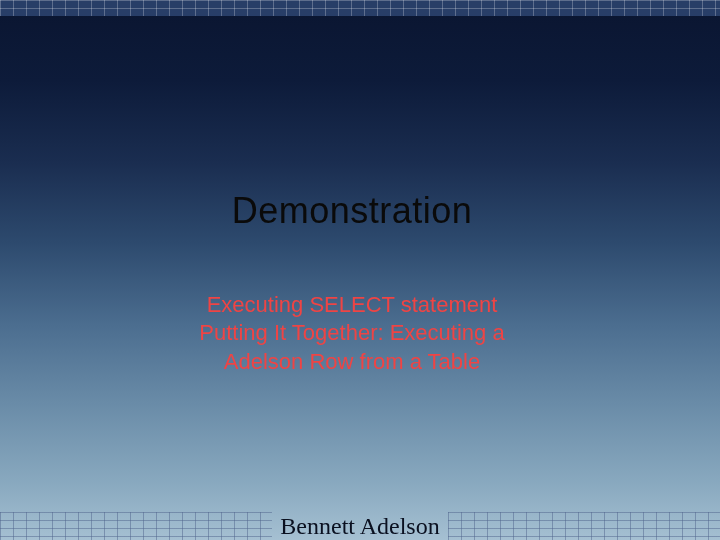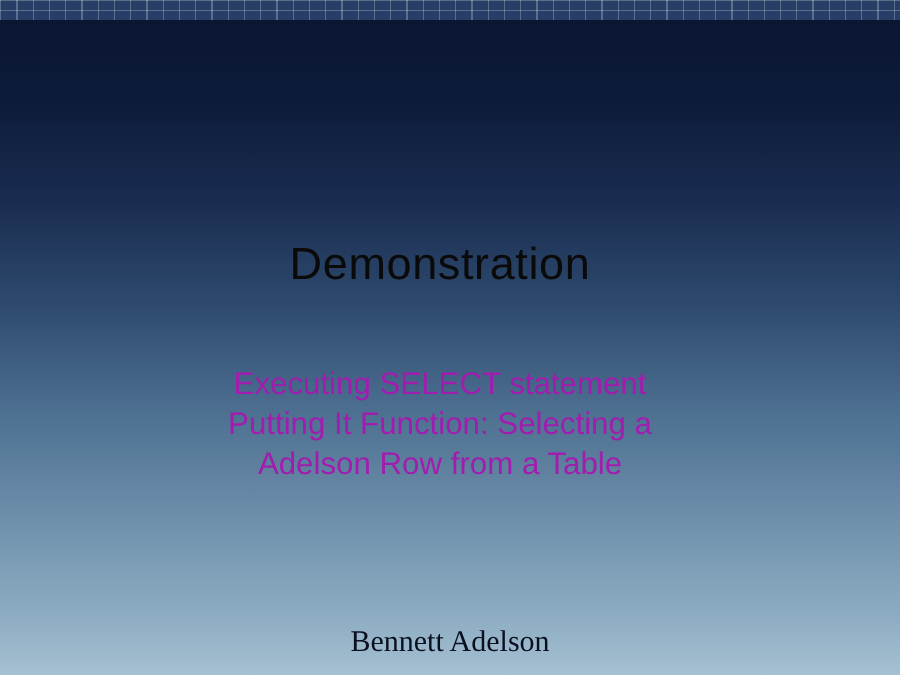--- a/index.html
+++ b/index.html
@@ -33,28 +33,27 @@
         repeating-linear-gradient(to right,
           rgba(255,255,255,0.25) 0px, rgba(255,255,255,0.25) 1px,
           transparent 1px, transparent 13px),
         repeating-linear-gradient(to bottom,
           rgba(255,255,255,0.25) 0px, rgba(255,255,255,0.25) 1px,
           transparent 1px, transparent 8px);
       background-color: rgba(60, 90, 140, 0.6);
     }
     .grid-bottom {
       position: absolute;
-      bottom: 12px;
+      bottom: 0;
       left: 0;
       right: 0;
       height: 28px;
       display: flex;
       align-items: center;
       justify-content: flex-start;
-      flex-direction: column;
     }
     .grid-bottom-left, .grid-bottom-right {
       flex: 1;
       height: 100%;
       background-image:
         repeating-linear-gradient(to right,
           rgba(80,100,140,0.5) 0px, rgba(80,100,140,0.5) 1px,
           transparent 1px, transparent 13px),
         repeating-linear-gradient(to bottom,
           rgba(80,100,140,0.5) 0px, rgba(80,100,140,0.5) 1px,
@@ -77,39 +76,39 @@
       padding: 0 50px;
     }
     .title {
       font-size: 36px;
       color: #0a0a0a;
       font-weight: normal;
       margin-bottom: 60px;
       letter-spacing: 0.5px;
     }
     .body-text {
-      font-size: 25px;
-      color: #a21caf;
+      font-size: 22px;
+      color: #ef4444;
       line-height: 1.2;
       font-weight: normal;
     }
     .body-text p {
       margin-bottom: 2px;
     }
   </style>
 </head>
 <body>
 
 <div class="grid-top"></div>
 
 <div class="content">
   <h1 class="title">Demonstration</h1>
   <div class="body-text">
     <p>Executing SELECT statement</p>
-    <p>Putting It Function: Selecting a</p>
+    <p>Putting It Together: Executing a</p>
     <p>Adelson Row from a Table</p>
   </div>
 </div>
 
 <div class="grid-bottom">
   <div class="grid-bottom-left"></div>
   <div class="footer-name">Bennett Adelson</div>
   <div class="grid-bottom-right"></div>
 </div>
 

